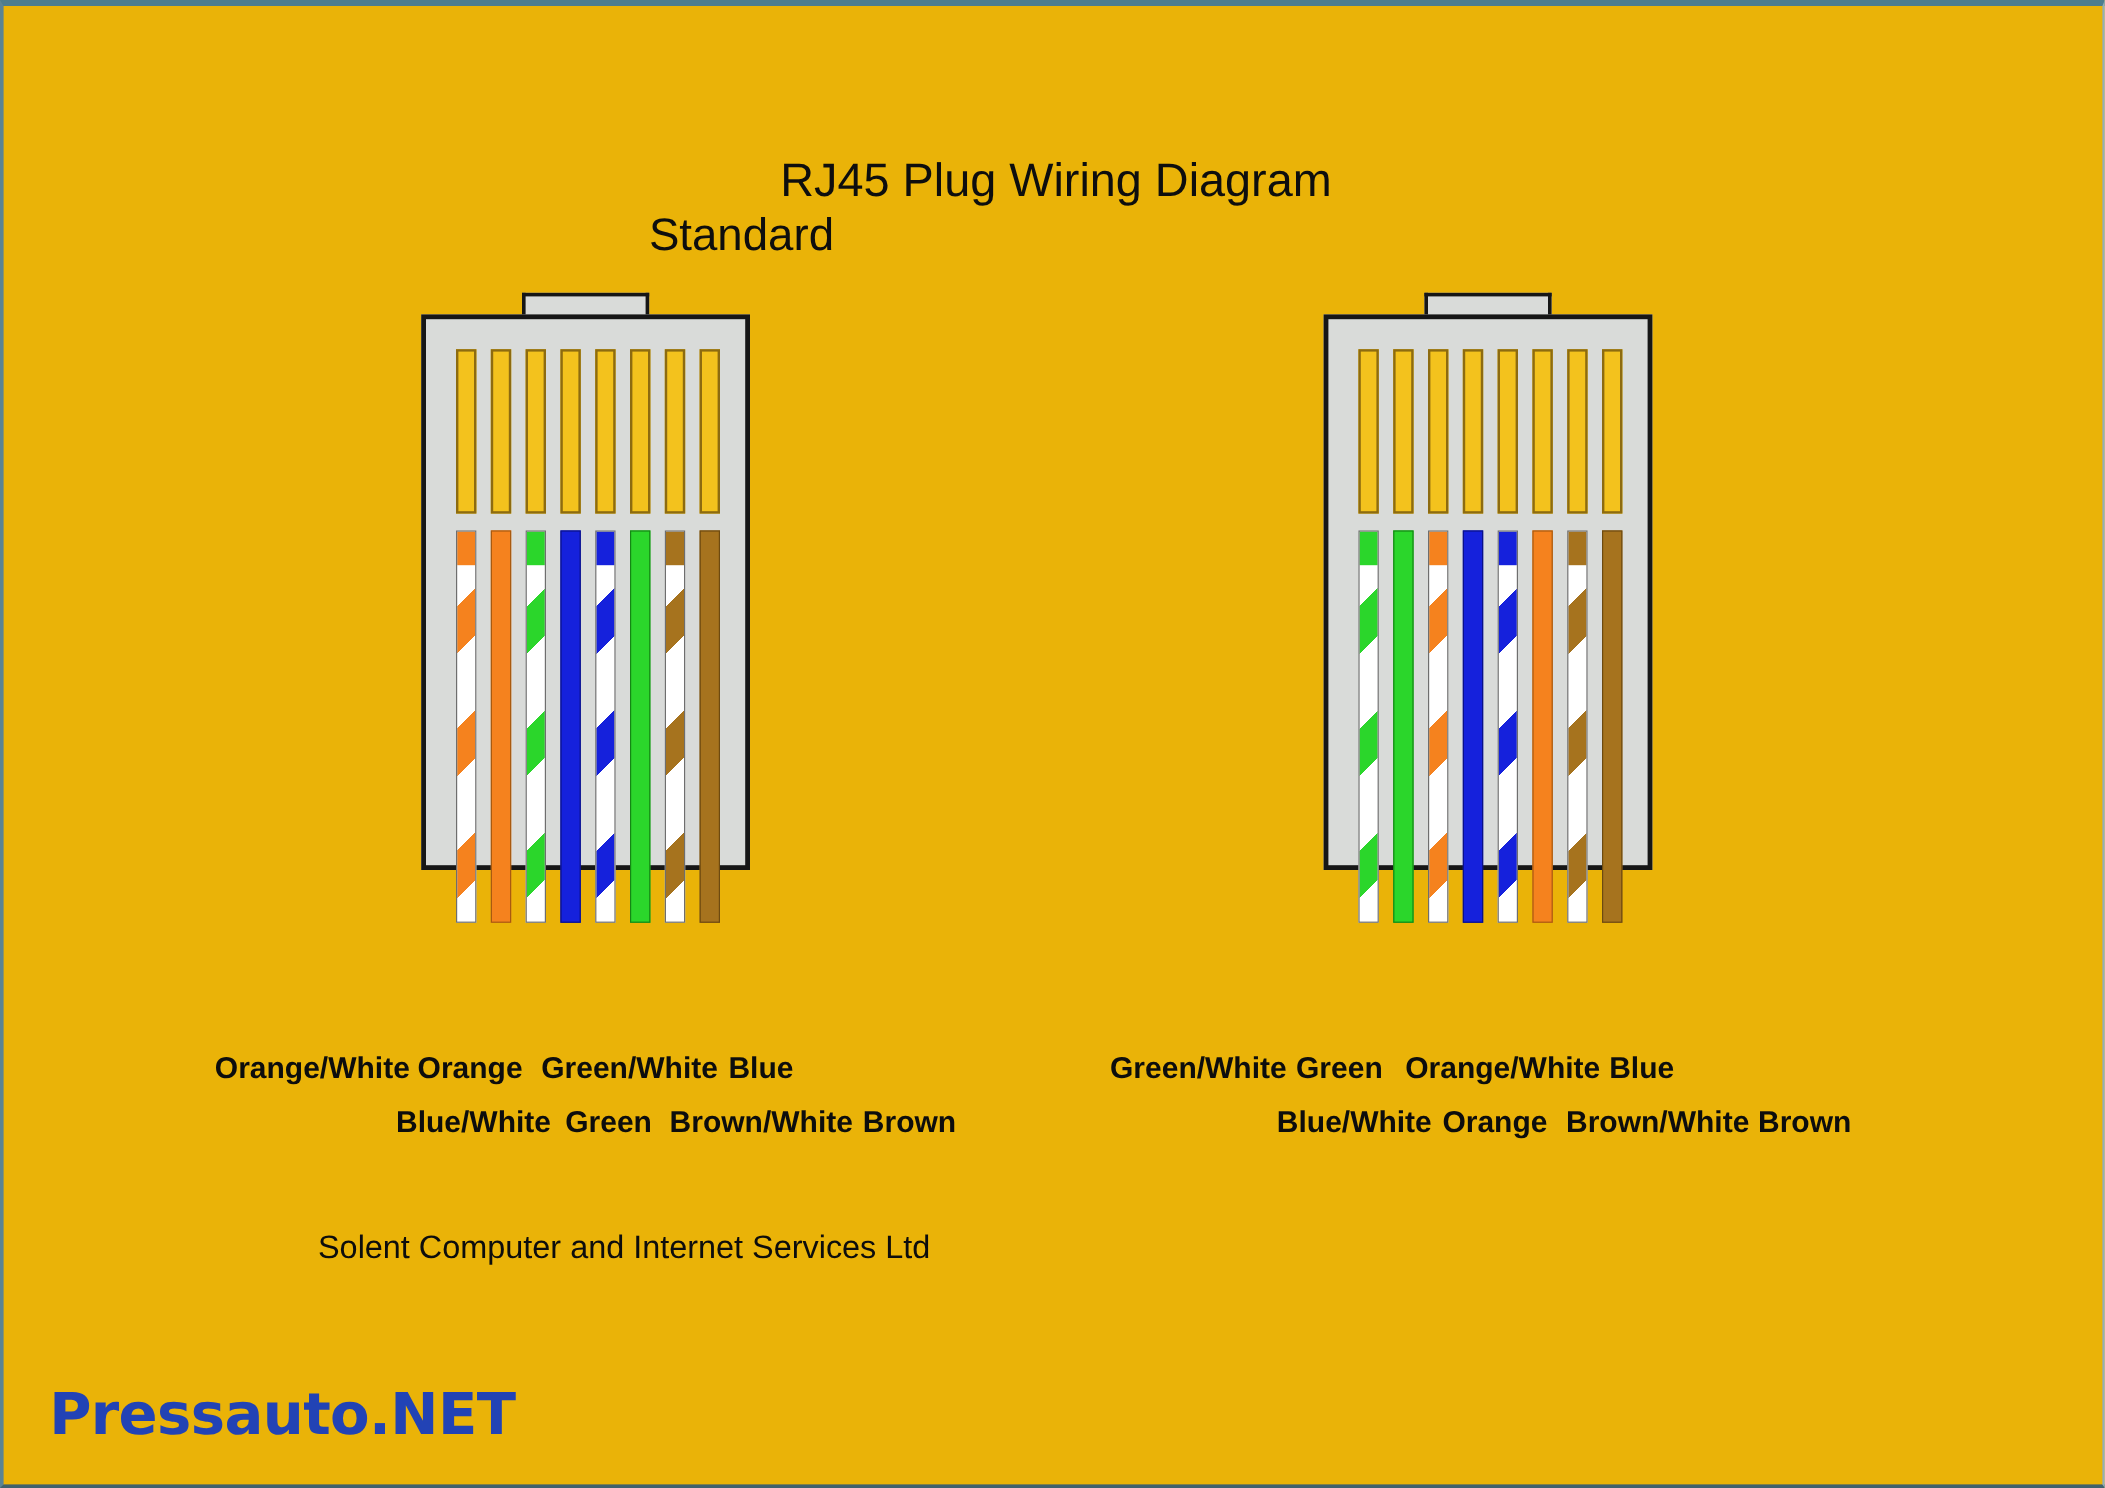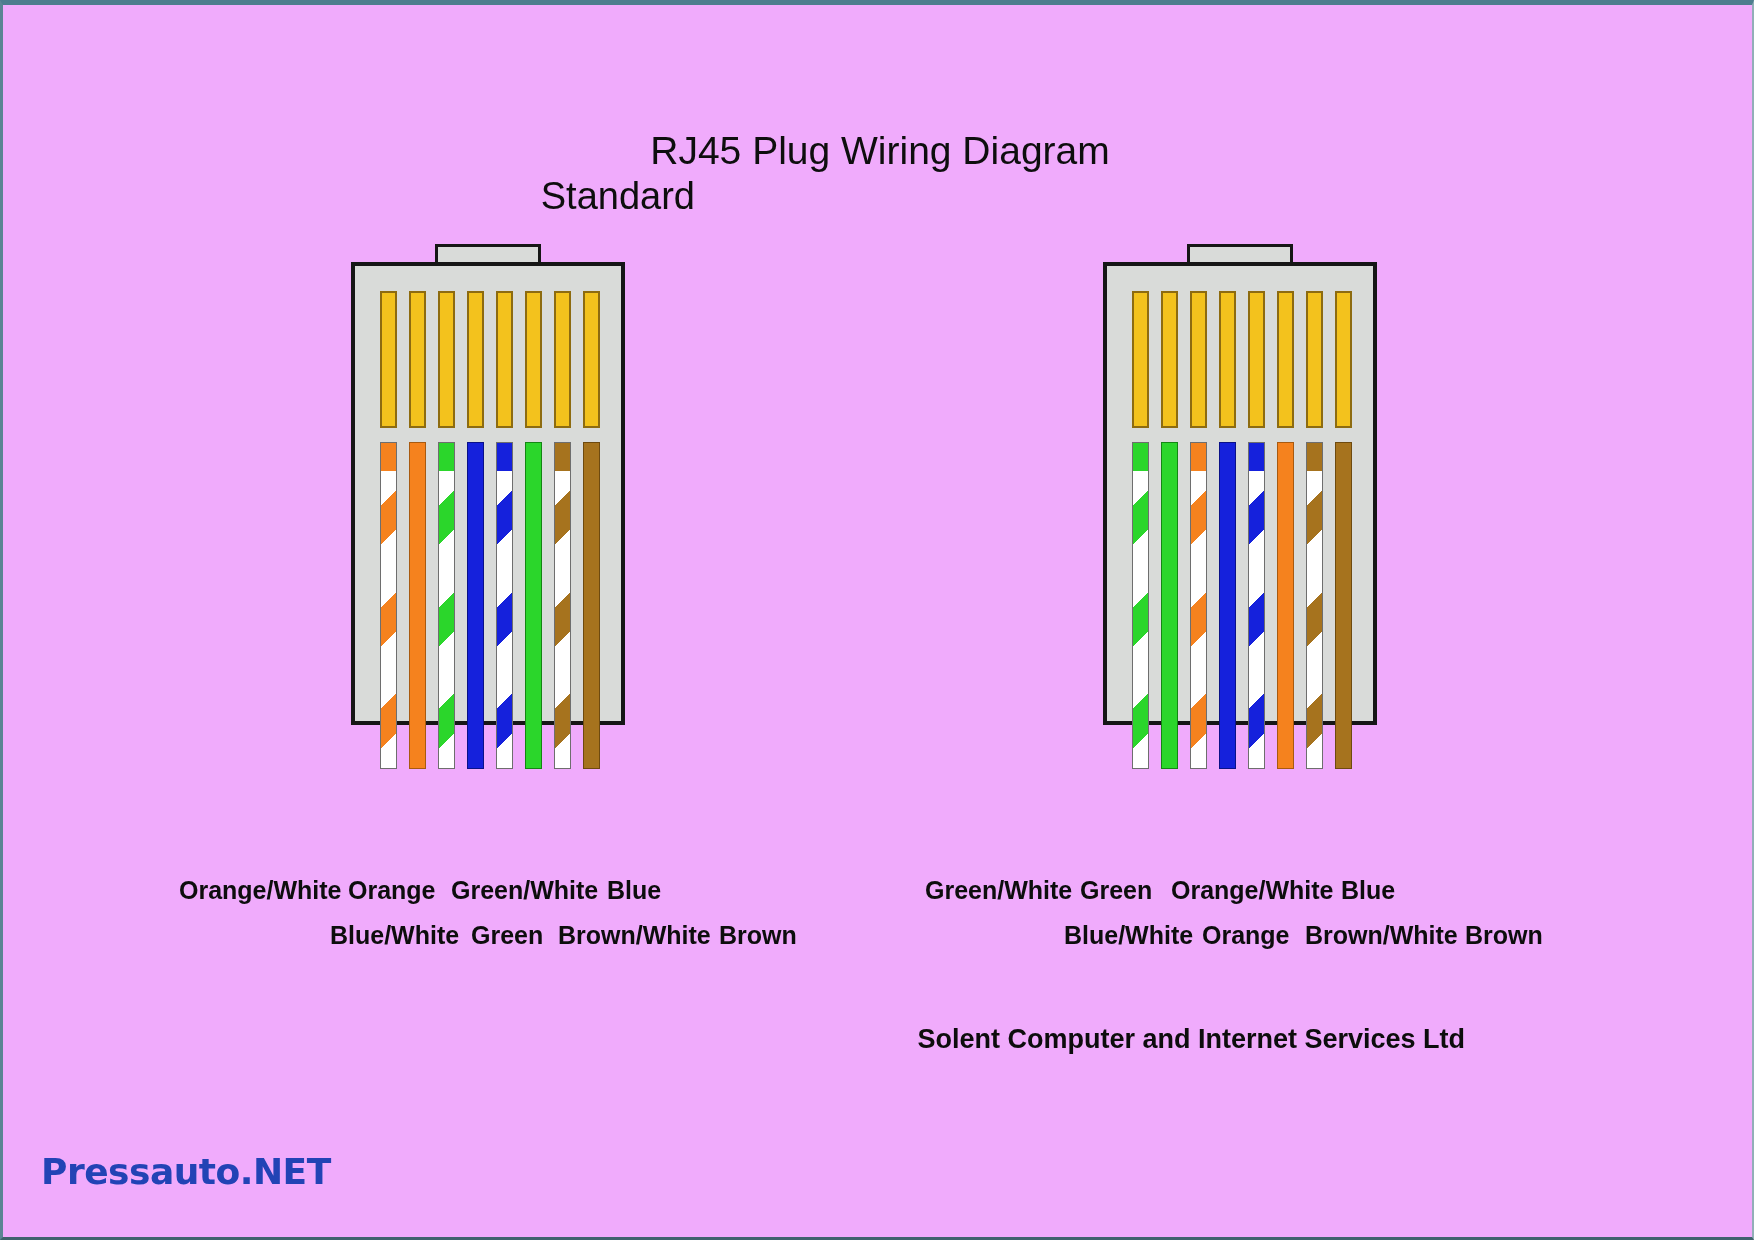--- a/index.html
+++ b/index.html
@@ -1,17 +1,17 @@
 <!DOCTYPE html>
 <html><head>
 <meta charset="utf-8">
 <style>
   html,body{margin:0;padding:0;background:#ffffff;}
   #canvas{
-    position:relative; width:1754px; height:1240px; background:#f0abfc;
+    position:relative; width:1754px; height:1240px; background:#eab308;
     box-sizing:border-box; overflow:hidden;
     border-top:5px solid #4d7d8e; border-left:3px solid #5b8494;
     border-right:2px solid #93aeb8; border-bottom:3px solid #40616d;
     font-family:"Liberation Sans", sans-serif; color:#111;
   }
   .abs{position:absolute;}
   .title{top:124px; left:0; width:1754px; text-align:center; font-size:39px; letter-spacing:0; color:#0e0e0e;}
   .sub{font-size:38px; color:#0e0e0e; text-align:right;}
   .sub-std{top:170px; left:392px; width:300px;}
   .sub-x{top:170px; left:1059px; width:300px;}
@@ -50,27 +50,27 @@
     background-size:100% 28px,100% 100%; background-repeat:no-repeat,repeat;}
 
   
   .lw{font-weight:bold; font-size:25px; color:#0d0d0d; white-space:nowrap;}
   .lw1{left:176px;top:871px}.lw2{left:345px;top:871px}.lw3{left:448px;top:871px}.lw4{left:604px;top:871px}
   .lw5{left:327px;top:916px}.lw6{left:468px;top:916px}.lw7{left:555px;top:916px}.lw8{left:716px;top:916px}
   .lw9{left:922px;top:871px}.lw10{left:1077px;top:871px}.lw11{left:1168px;top:871px}.lw12{left:1338px;top:871px}
   .lw13{left:1061px;top:916px}.lw14{left:1199px;top:916px}.lw15{left:1302px;top:916px}.lw16{left:1462px;top:916px}
 
   
-  .footer{left:262px; width:1200px; text-align:right; font-weight:bold; font-size:27px; color:#0d0d0d;}
+  .footer{left:262px; width:1200px; text-align:left; font-weight:normal; font-size:27px; color:#0d0d0d;}
   .footer1{top:1019px;}
   .footer2{top:1051px;}
 
   
   .watermark{left:38px; top:1146px; font-family:"DejaVu Sans", sans-serif; font-weight:bold;
-             font-size:36px; letter-spacing:-0.5px; color:#2243b5;text-align:center;}
+             font-size:48px; letter-spacing:-0.5px; color:#2243b5;text-align:center;}
 </style>
 </head>
 <body>
 
 <div id="canvas">
 
   <div class="abs title">RJ45 Plug Wiring Diagram</div>
 
   <div class="abs sub sub-std">Standard</div>
 

